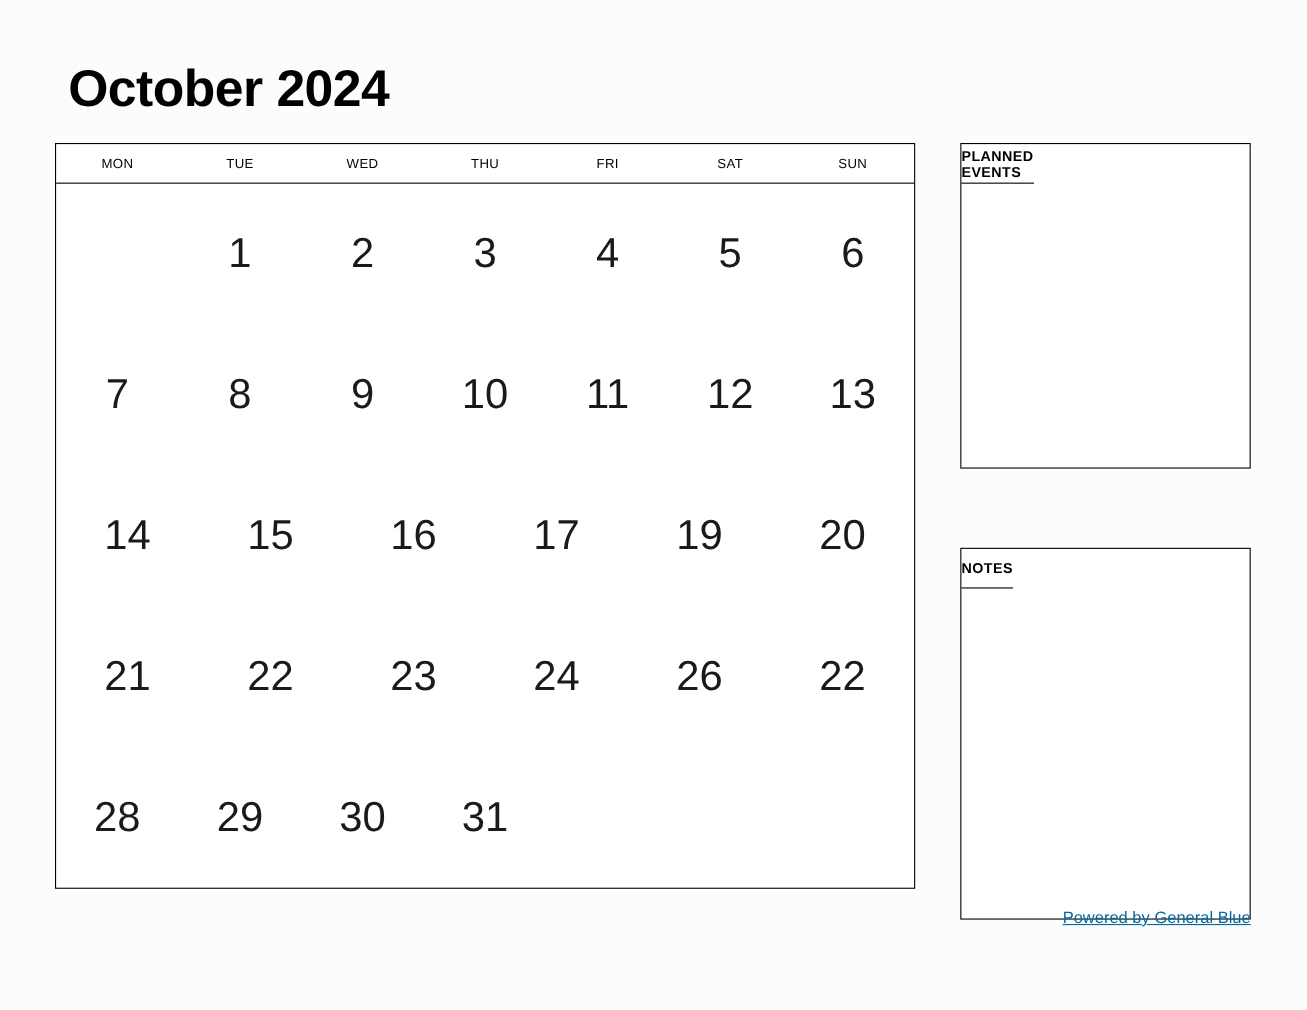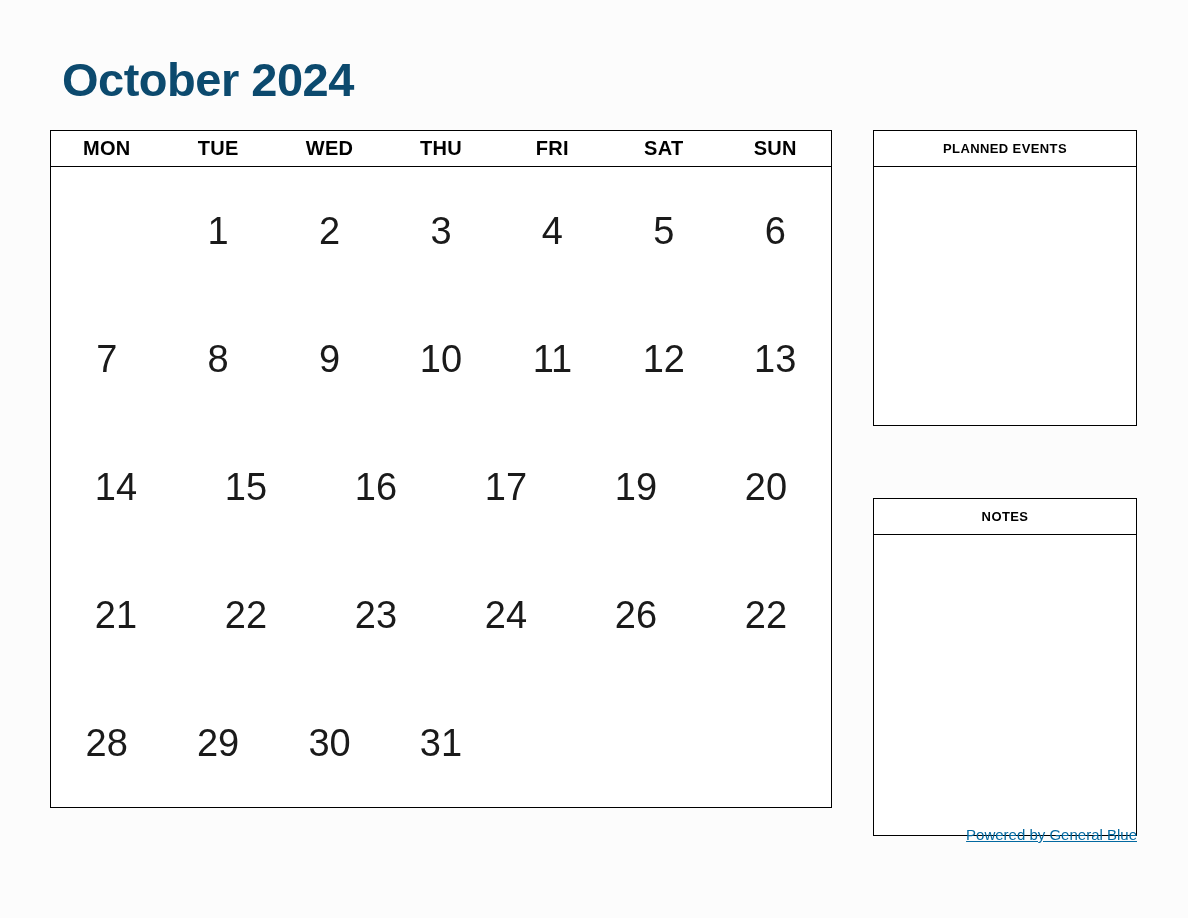--- a/index.html
+++ b/index.html
@@ -19,21 +19,21 @@
 
   
   #page-title {
     position: absolute;
     left: 62px;
     top: 54px;
     font-size: 47px;
     font-weight: bold;
     letter-spacing: -0.5px;
     line-height: 52px;
-    color: #0c4a6e;
+    color: #000000;
     white-space: nowrap;
   }
 
   
   #calendar {
     position: absolute;
     left: 50px;
     top: 130px;
     width: 782px;
     height: 678px;
@@ -47,22 +47,22 @@
     display: flex;
     height: 35px;
     flex: 0 0 35px;
     border-bottom: 1.6px solid #000000;
   }
   .weekday-cell {
     flex: 1 1 0;
     display: flex;
     align-items: center;
     justify-content: center;
-    font-size: 20px;
-    font-weight: bold;
+    font-size: 12px;
+    font-weight: normal;
     letter-spacing: 0.3px;
   }
   #weeks {
     flex: 1 1 auto;
     display: flex;
     flex-direction: column;
   }
   .week-row {
     flex: 1 1 0;
     display: flex;
@@ -83,21 +83,21 @@
 
   
   .side-panel {
     position: absolute;
     left: 873px;
     width: 264px;
     border: 1.6px solid #000000;
     box-sizing: border-box;
     background: #ffffff;
     display: flex;
-    flex-direction: column;
+    flex-direction: row;
   }
   #planned-events-panel {
     top: 130px;
     height: 296px;
   }
   #notes-panel {
     top: 470px;
     height: 338px;
     margin-top: 28px;
   }

